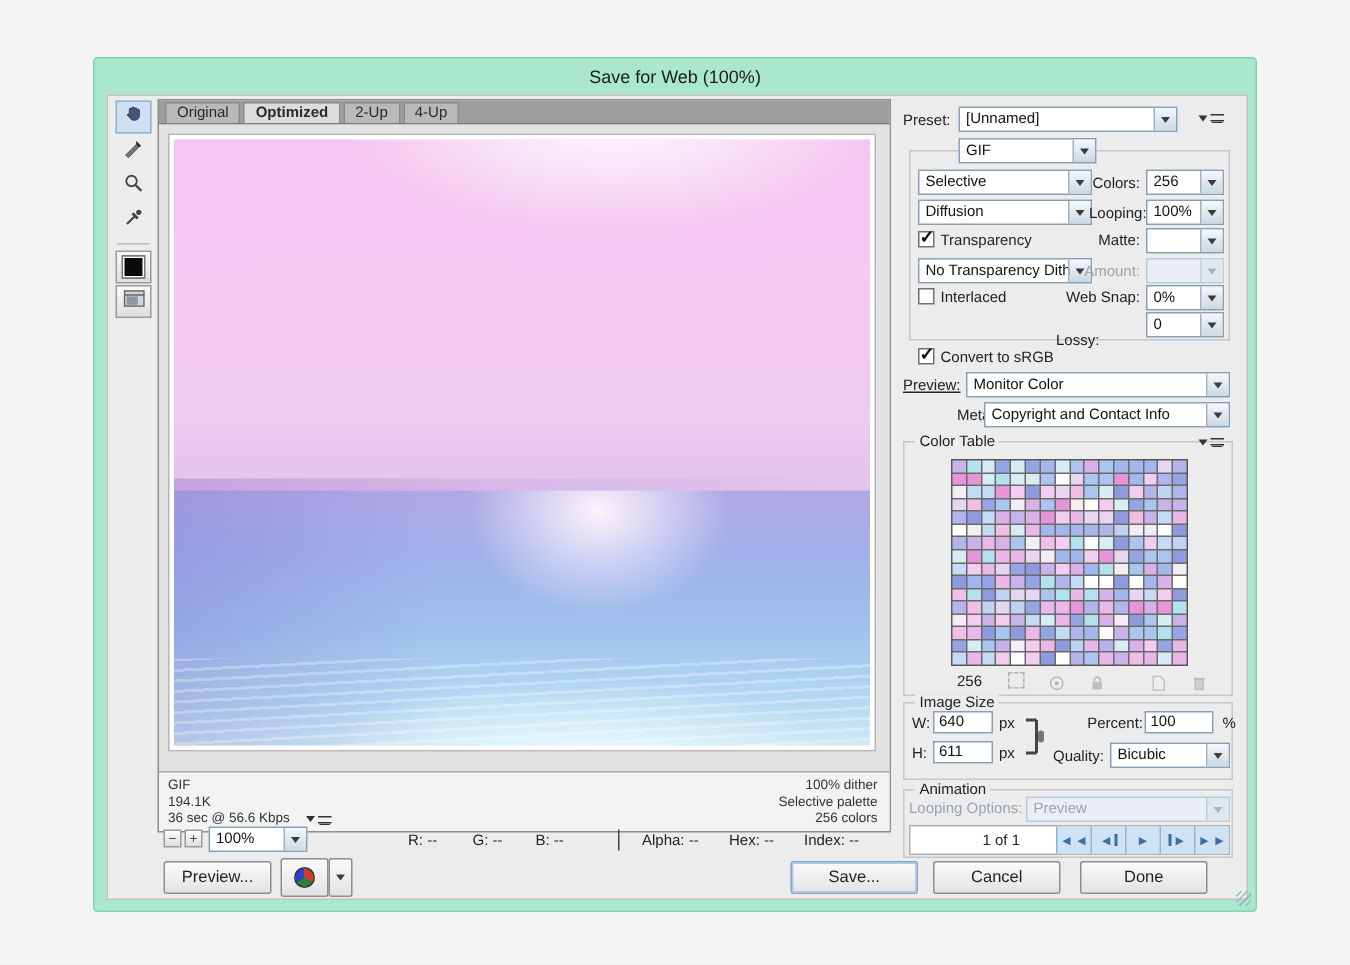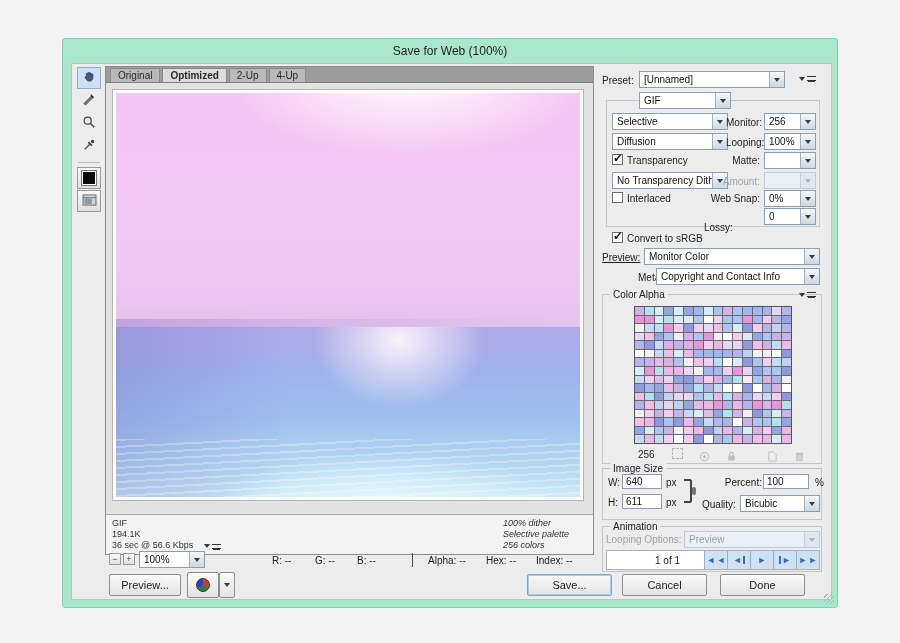--- a/index.html
+++ b/index.html
@@ -43,21 +43,21 @@
     background:
       radial-gradient(ellipse 26% 55% at 61% 8%, rgba(255,246,252,.95), rgba(255,255,255,0) 72%),
       radial-gradient(ellipse 52% 45% at 58% 105%, rgba(235,250,255,.85), rgba(255,255,255,0) 70%),
       linear-gradient(90deg, rgba(118,110,198,.30), rgba(118,110,198,0) 38%),
       linear-gradient(180deg,#b1a8e6 0%, #a0b1ea 25%, #a0c1ee 55%, #b7dbf2 85%, #cfeaf6 100%); }
   .sea::after { content:""; position:absolute; left:0; bottom:0; width:100%; height:34%;
     background:repeating-linear-gradient(177deg, rgba(255,255,255,.28) 0 2px, rgba(255,255,255,0) 2px 7px); }
   .infobar { position:absolute; left:0; bottom:0; right:0; height:40px; background:#f3f3f3;
              border-top:1px solid #a8a8a8; font-size:9px; color:#333; }
   .info-left { position:absolute; left:6px; top:3px; line-height:11px; }
-  .info-right { position:absolute; right:24px; top:3px; line-height:11px; text-align:left;font-style:italic; }
+  .info-right { position:absolute; right:8px; top:3px; line-height:11px; text-align:right; }
   .mini-menu { display:inline-flex; align-items:center; gap:2px; margin-left:8px; }
 
   
   .menu-ic { display:inline-flex; align-items:center; gap:2px; }
   .menu-ic .t { width:0; height:0; border-left:3px solid transparent; border-right:3px solid transparent; border-top:4px solid #333; }
   .menu-ic .l { width:9px; height:5px; border-top:1px solid #333; border-bottom:1px solid #333; box-shadow:0 2px 0 -1px #333; }
 
   
   .statusbar { position:absolute; left:0; top:486px; width:525px; height:20px; font-size:10px; color:#333; }
   .zbtn { position:absolute; top:3px; width:12px; height:12px; background:linear-gradient(#fbfbfb,#e0e0e0);
@@ -259,21 +259,21 @@
           <i class="tri"></i>
         </span>
     </div>
 
     <div class="dd" style="left:540px; top:49px; width:116px;">
       <span class="txt">Selective</span>
       <span class="dd-btn">
           <i class="tri"></i>
         </span>
     </div>
-    <span class="rp-label" style="left:654px; top:53px; width:34px; text-align:right;">Monitor:</span>
+    <span class="rp-label" style="left:654px; top:53px; width:34px; text-align:right;">Colors:</span>
     <div class="dd" style="left:692px; top:49px; width:52px;">
       <span class="txt">256</span>
       <span class="dd-btn">
           <i class="tri"></i>
         </span>
     </div>
 
     <div class="dd" style="left:540px; top:69px; width:116px;">
       <span class="txt">Diffusion</span>
       <span class="dd-btn">
@@ -343,21 +343,21 @@
 
     <span class="rp-label" style="left:530px; top:208px;margin-left:36px;">Metadata:</span>
     <div class="dd" style="left:584px; top:204px; width:164px;">
       <span class="txt">Copyright and Contact Info</span>
       <span class="dd-btn">
           <i class="tri"></i>
         </span>
     </div>
 
     <div class="groupbox" style="left:530px; top:230px; width:220px; height:170px;"></div>
-    <span class="group-label" style="left:538px; top:225px;">Color Alpha</span>
+    <span class="group-label" style="left:538px; top:225px;">Color Table</span>
     <span class="menu-ic" style="position:absolute; left:727px; top:228px;">
         <span class="t"></span>
         <span class="l"></span>
       </span>
     <div class="ct-grid" style="left:562px; top:242px; width:158px; height:138px;">
         <div class="ct-cell" style="background: rgb(199, 178, 234);"></div>
         <div class="ct-cell" style="background: rgb(178, 226, 238);"></div>
         <div class="ct-cell" style="background: rgb(216, 236, 246);"></div>
         <div class="ct-cell" style="background: rgb(147, 165, 226);"></div>
         <div class="ct-cell" style="background: rgb(216, 236, 246);"></div>

